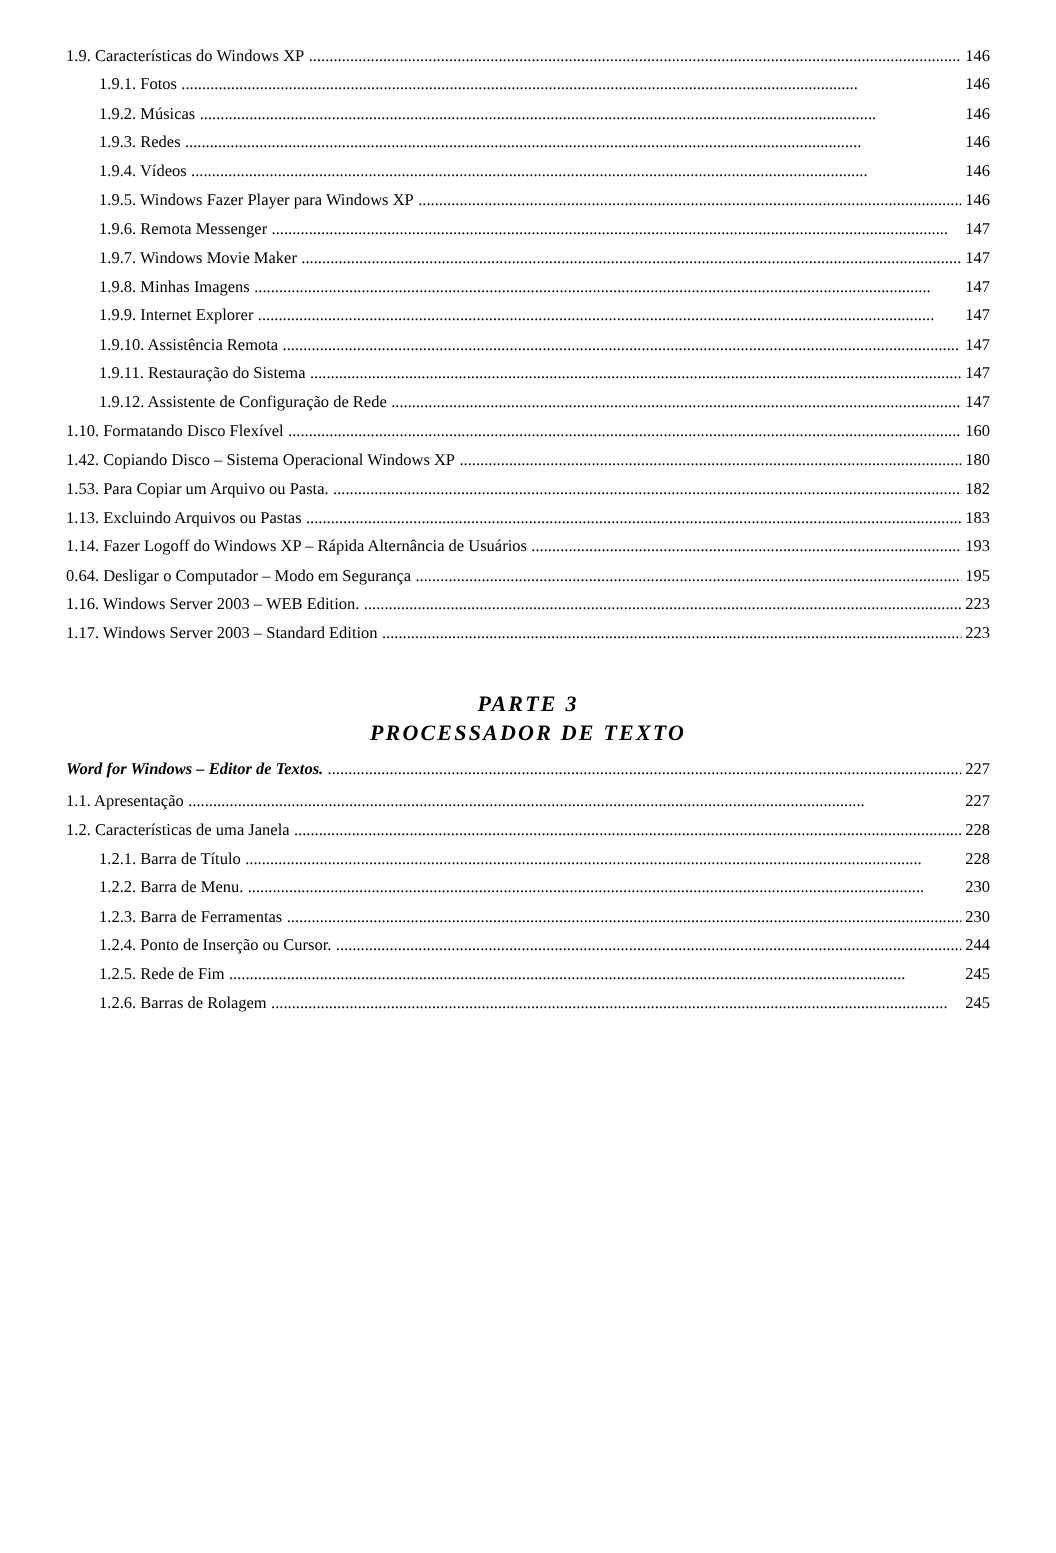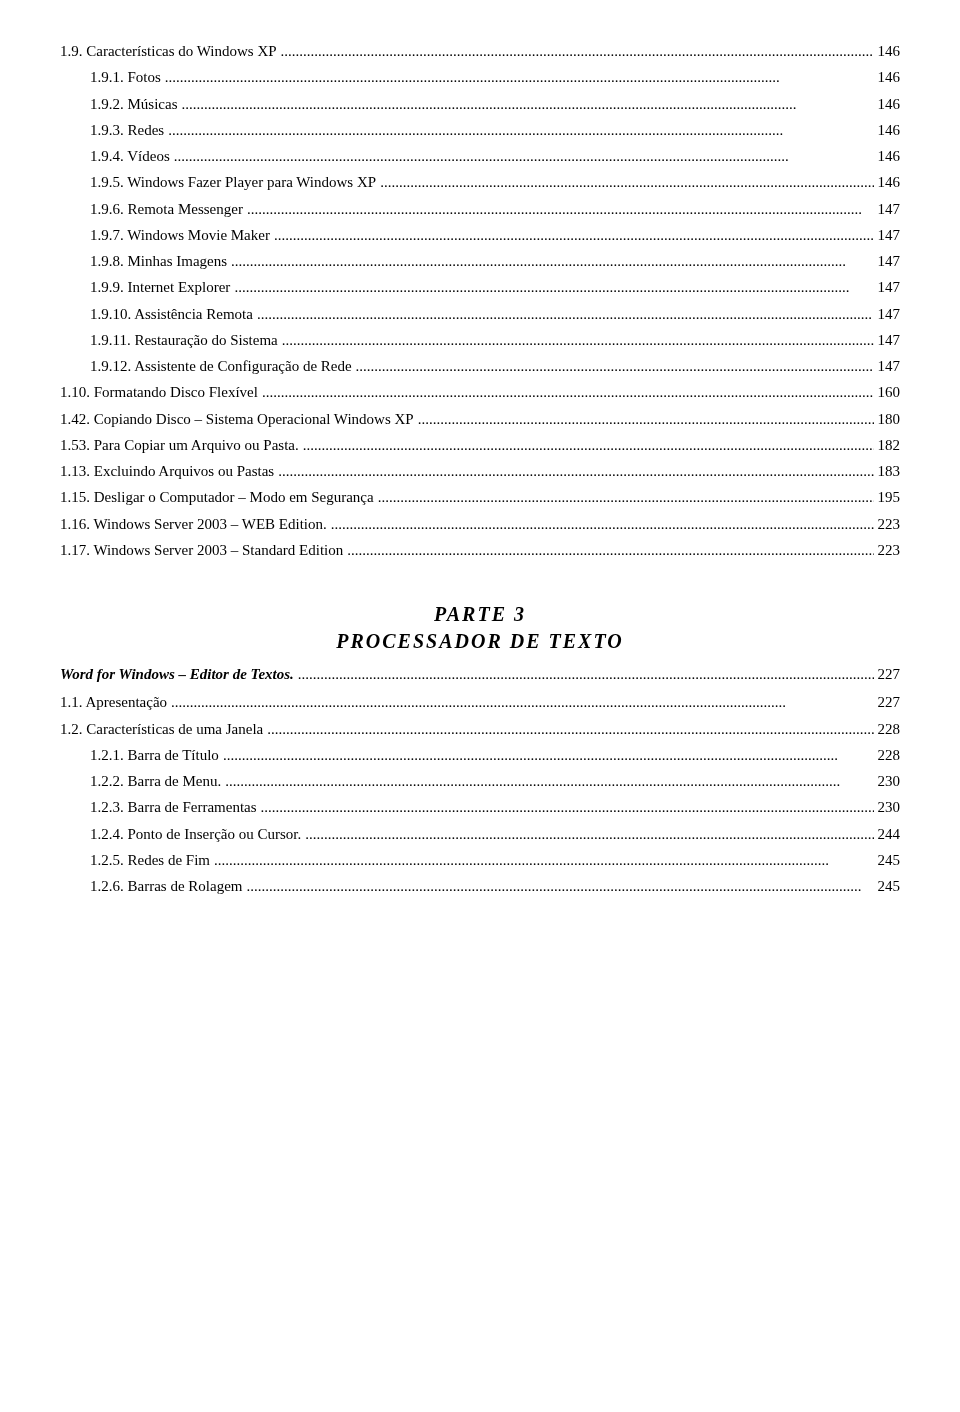--- a/index.html
+++ b/index.html
@@ -181,21 +181,26 @@
         <span class="toc-label ">1.53. Para Copiar um Arquivo ou Pasta.</span>
         <span class="toc-dots"></span>
         <span class="toc-page">182</span>
       </div>
       <div class="toc-entry">
         <span class="toc-label ">1.13. Excluindo Arquivos ou Pastas</span>
         <span class="toc-dots"></span>
         <span class="toc-page">183</span>
       </div>
       <div class="toc-entry">
-        <span class="toc-label ">1.15. Desligar o Computador – Modo em Segurança</span>
+        <span class="toc-label ">1.14. Fazer Logoff do Windows XP – Rápida Alternância de Usuários</span>
+        <span class="toc-dots"></span>
+        <span class="toc-page">193</span>
+      </div>
+      <div class="toc-entry">
+        <span class="toc-label ">0.64. Desligar o Computador – Modo em Segurança</span>
         <span class="toc-dots"></span>
         <span class="toc-page">195</span>
       </div>
       <div class="toc-entry">
         <span class="toc-label ">1.16. Windows Server 2003 – WEB Edition.</span>
         <span class="toc-dots"></span>
         <span class="toc-page">223</span>
       </div>
       <div class="toc-entry">
         <span class="toc-label ">1.17. Windows Server 2003 – Standard Edition</span>
@@ -243,21 +248,21 @@
         <span class="toc-label toc-label-indent1">1.2.3. Barra de Ferramentas</span>
         <span class="toc-dots"></span>
         <span class="toc-page">230</span>
       </div>
       <div class="toc-entry">
         <span class="toc-label toc-label-indent1">1.2.4. Ponto de Inserção ou Cursor.</span>
         <span class="toc-dots"></span>
         <span class="toc-page">244</span>
       </div>
       <div class="toc-entry">
-        <span class="toc-label toc-label-indent1">1.2.5. Redes de Fim</span>
+        <span class="toc-label toc-label-indent1">1.2.5. Rede de Fim</span>
         <span class="toc-dots"></span>
         <span class="toc-page">245</span>
       </div>
       <div class="toc-entry">
         <span class="toc-label toc-label-indent1">1.2.6. Barras de Rolagem</span>
         <span class="toc-dots"></span>
         <span class="toc-page">245</span>
       </div>
     </div>
 

